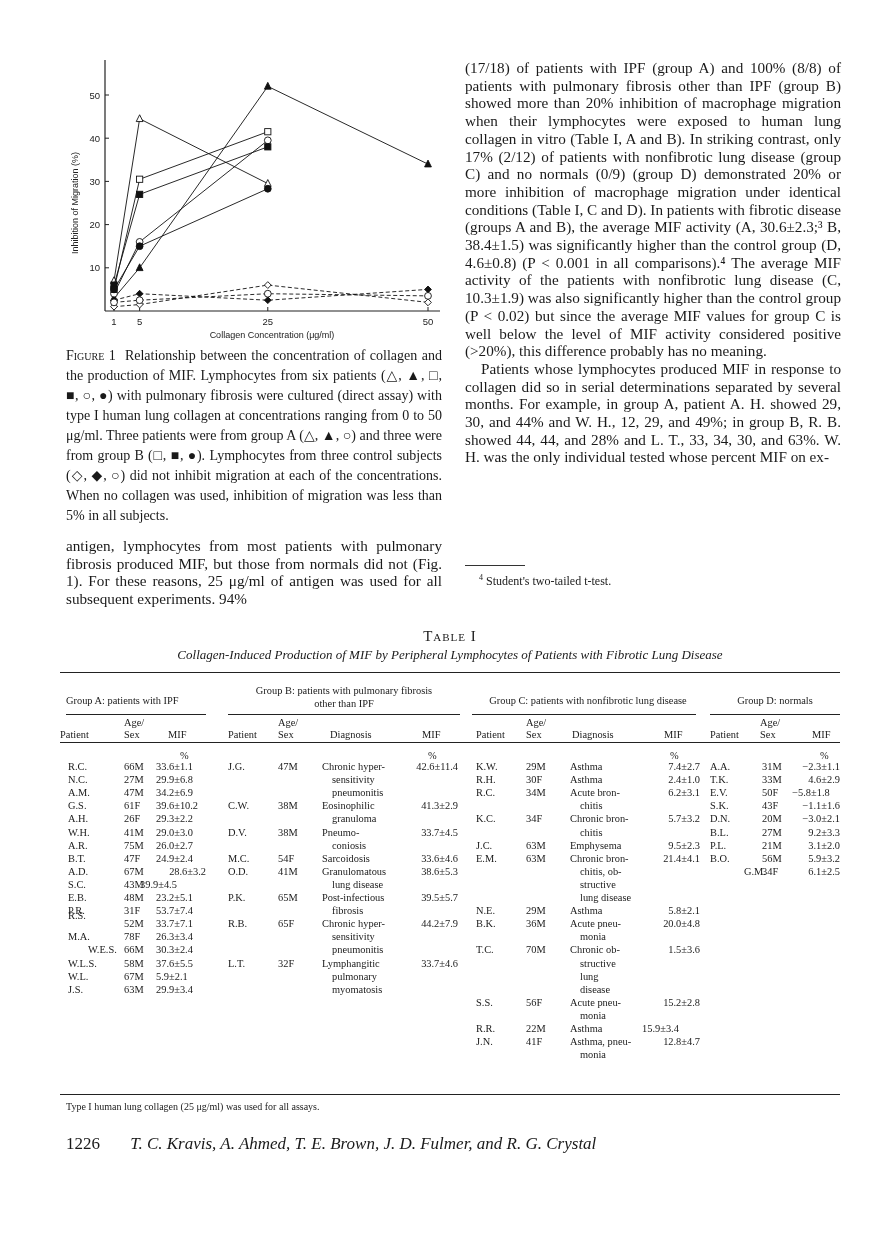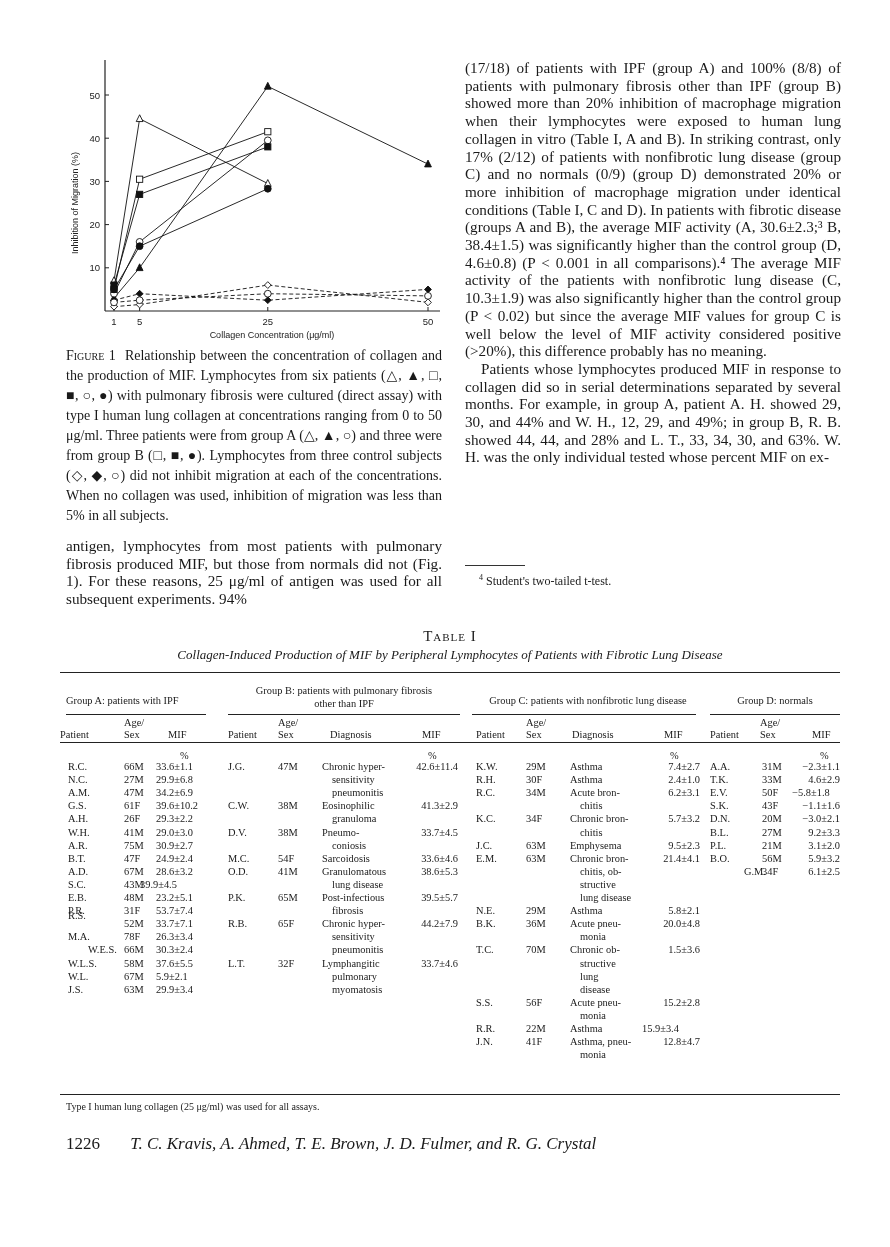--- a/index.html
+++ b/index.html
@@ -194,27 +194,27 @@
       <div class="cell" style="left: 64px; top: 129.3px;">61F</div>
       <div class="cell" style="left: 96px; top: 129.3px; width: 50px;">39.6±10.2</div>
       <div class="cell" style="left: 8px; top: 142.4px;">A.H.</div>
       <div class="cell" style="left: 64px; top: 142.4px;">26F</div>
       <div class="cell" style="left: 96px; top: 142.4px; width: 50px;">29.3±2.2</div>
       <div class="cell" style="left: 8px; top: 155.5px;">W.H.</div>
       <div class="cell" style="left: 64px; top: 155.5px;">41M</div>
       <div class="cell" style="left: 96px; top: 155.5px; width: 50px;">29.0±3.0</div>
       <div class="cell" style="left: 8px; top: 168.6px;">A.R.</div>
       <div class="cell" style="left: 64px; top: 168.6px;">75M</div>
-      <div class="cell" style="left: 96px; top: 168.6px; width: 50px;">30.9±2.7</div>
+      <div class="cell" style="left: 96px; top: 168.6px; width: 50px;">26.0±2.7</div>
       <div class="cell" style="left: 8px; top: 181.7px;">B.T.</div>
       <div class="cell" style="left: 64px; top: 181.7px;">47F</div>
       <div class="cell" style="left: 96px; top: 181.7px; width: 50px;">24.9±2.4</div>
       <div class="cell" style="left: 8px; top: 194.8px;">A.D.</div>
       <div class="cell" style="left: 64px; top: 194.8px;">67M</div>
-      <div class="cell" style="left: 96px; top: 194.8px; width: 50px;">28.6±3.2</div>
+      <div class="cell" style="left: 96px; top: 194.8px; width: 50px; text-align: right;">28.6±3.2</div>
       <div class="cell" style="left: 8px; top: 207.9px;">S.C.</div>
       <div class="cell" style="left: 64px; top: 207.9px;">43M</div>
       <div class="cell" style="left: 80px; top: 207.9px; width: 50px;">39.9±4.5</div>
       <div class="cell" style="left: 8px; top: 221px;">E.B.</div>
       <div class="cell" style="left: 64px; top: 221px;">48M</div>
       <div class="cell" style="left: 96px; top: 221px; width: 50px;">23.2±5.1</div>
       <div class="cell" style="left: 8px; top: 234.1px;">P.R.</div>
       <div class="cell" style="left: 64px; top: 234.1px;">31F</div>
       <div class="cell" style="left: 96px; top: 234.1px; width: 50px;">53.7±7.4</div>
       <div class="cell" style="left: 8px; top: 239px;">R.S.</div>

